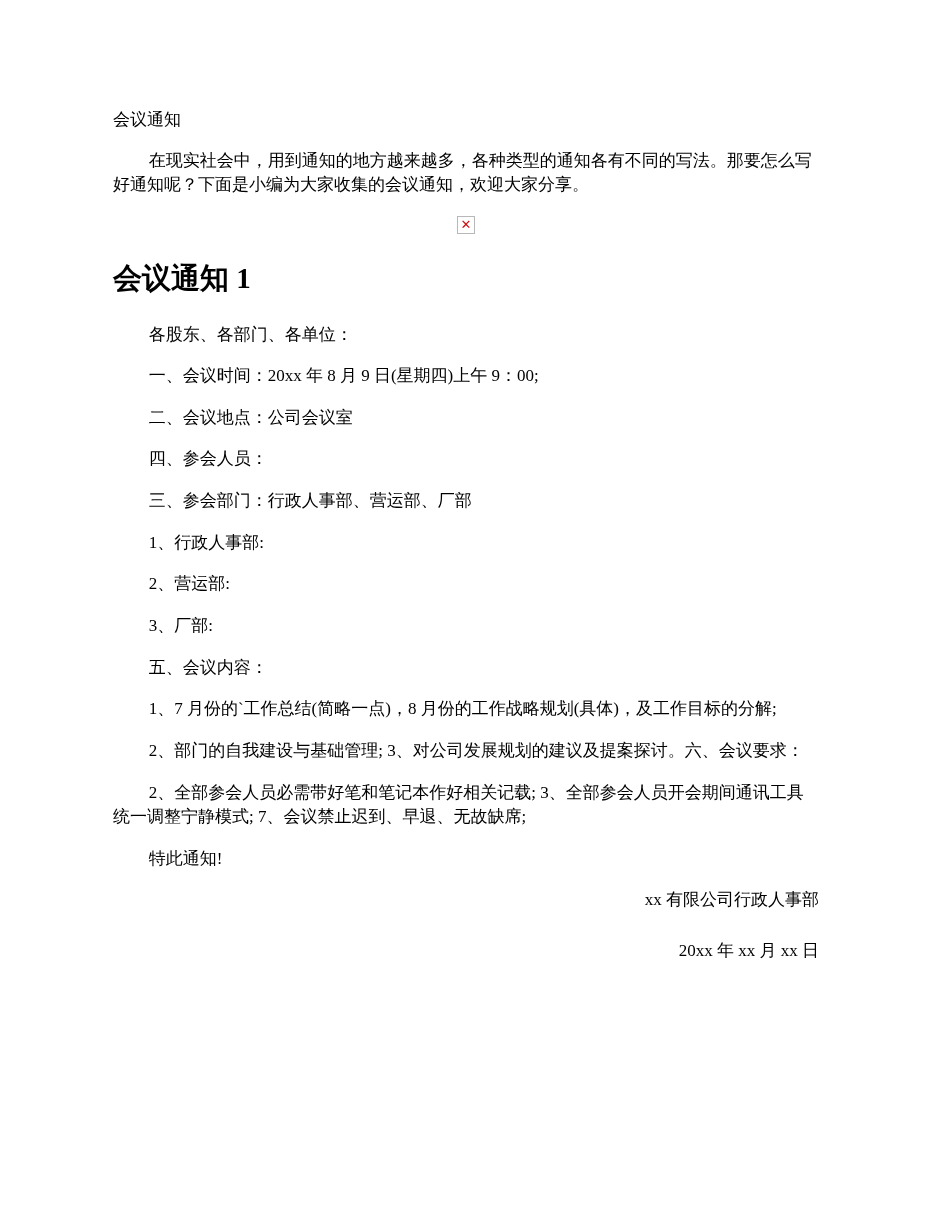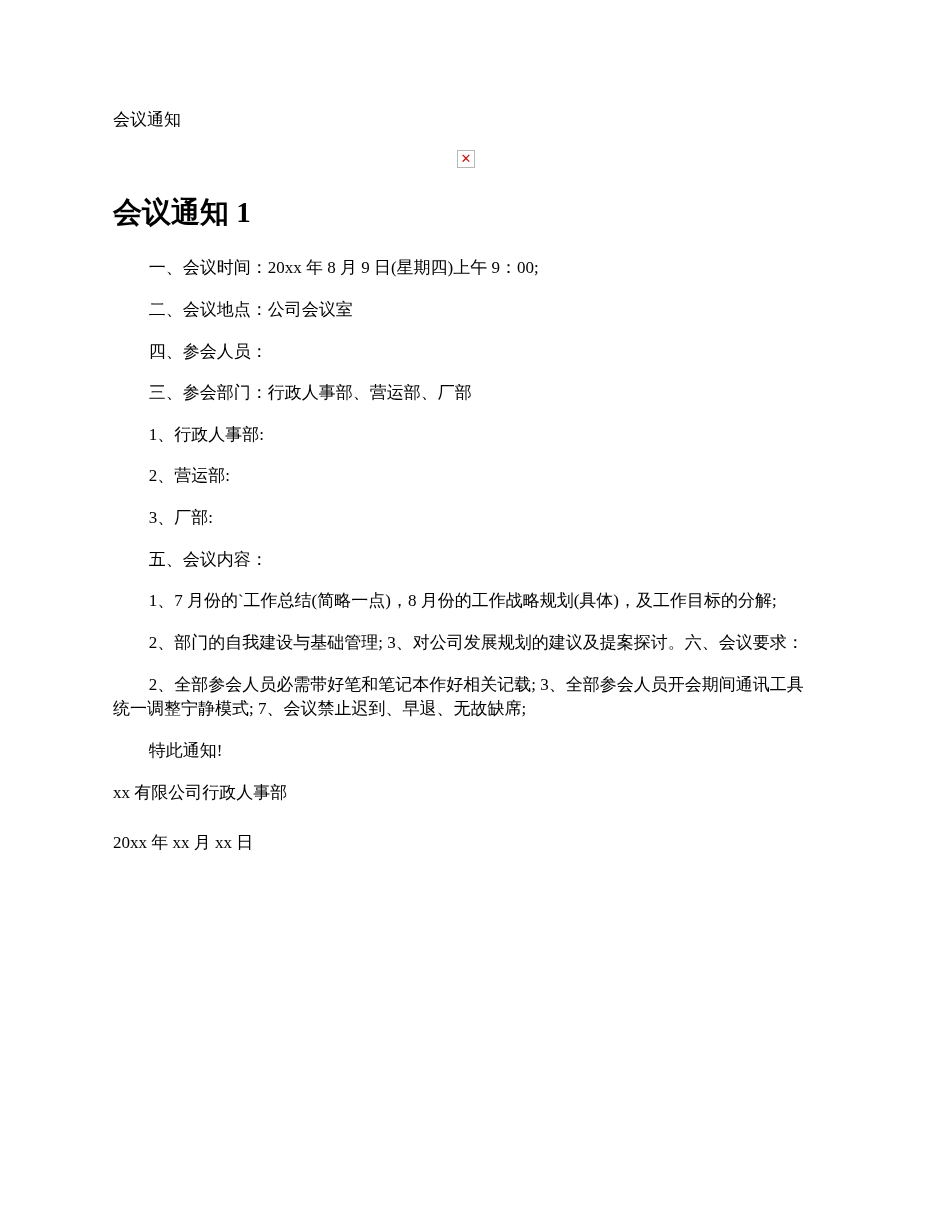--- a/index.html
+++ b/index.html
@@ -46,38 +46,40 @@
     font-family: "DejaVu Sans", sans-serif;
   }
   .section-heading {
     font-size: 29px;
     font-weight: bold;
     line-height: 1.25;
     margin: 18px 0 26px 0;
     font-family: inherit;
   }
   .right-align {
-    text-align: left;
+    text-align: right;
     margin-bottom: 26px;
   }
 </style>
 </head>
 <body>
 
 <div class="page">
 
   <p class="para doc-title">会议通知</p>
 
+  <p class="para indent">在现实社会中，用到通知的地方越来越多，各种类型的通知各有不同的写法。那要怎么写好通知呢？下面是小编为大家收集的会议通知，欢迎大家分享。</p>
 
   <div class="img-row">
     <span class="broken-img"><span class="red-x">✕</span></span>
   </div>
 
   <h1 class="section-heading">会议通知 1</h1>
 
+  <p class="para indent">各股东、各部门、各单位：</p>
   <p class="para indent">一、会议时间：20xx 年 8 月 9 日(星期四)上午 9：00;</p>
   <p class="para indent">二、会议地点：公司会议室</p>
   <p class="para indent">四、参会人员：</p>
   <p class="para indent">三、参会部门：行政人事部、营运部、厂部</p>
   <p class="para indent">1、行政人事部:</p>
   <p class="para indent">2、营运部:</p>
   <p class="para indent">3、厂部:</p>
   <p class="para indent">五、会议内容：</p>
   <p class="para indent">1、7 月份的`工作总结(简略一点)，8 月份的工作战略规划(具体)，及工作目标的分解;</p>
   <p class="para indent">2、部门的自我建设与基础管理; 3、对公司发展规划的建议及提案探讨。六、会议要求：</p>

